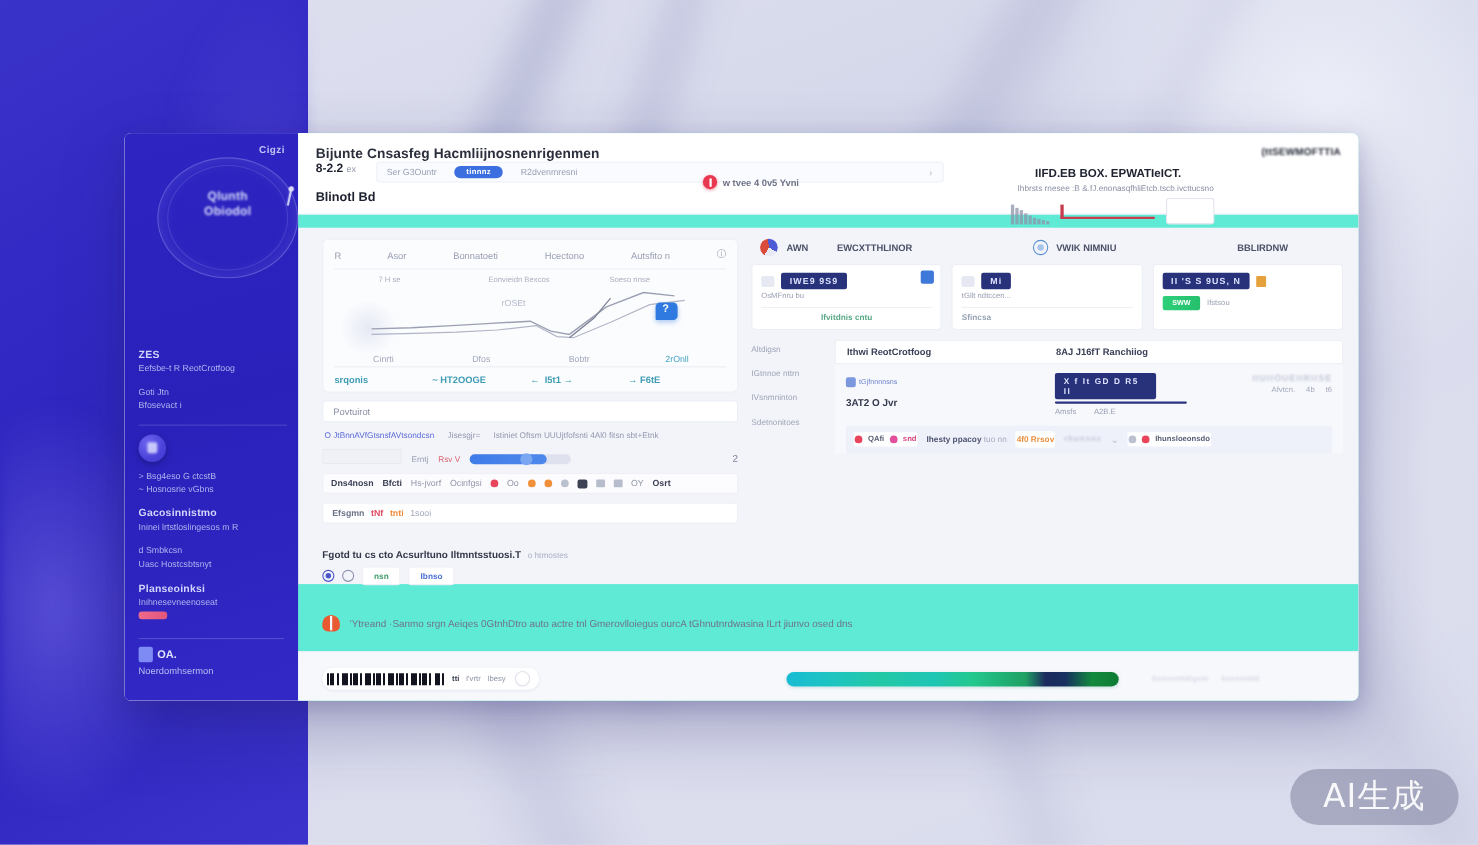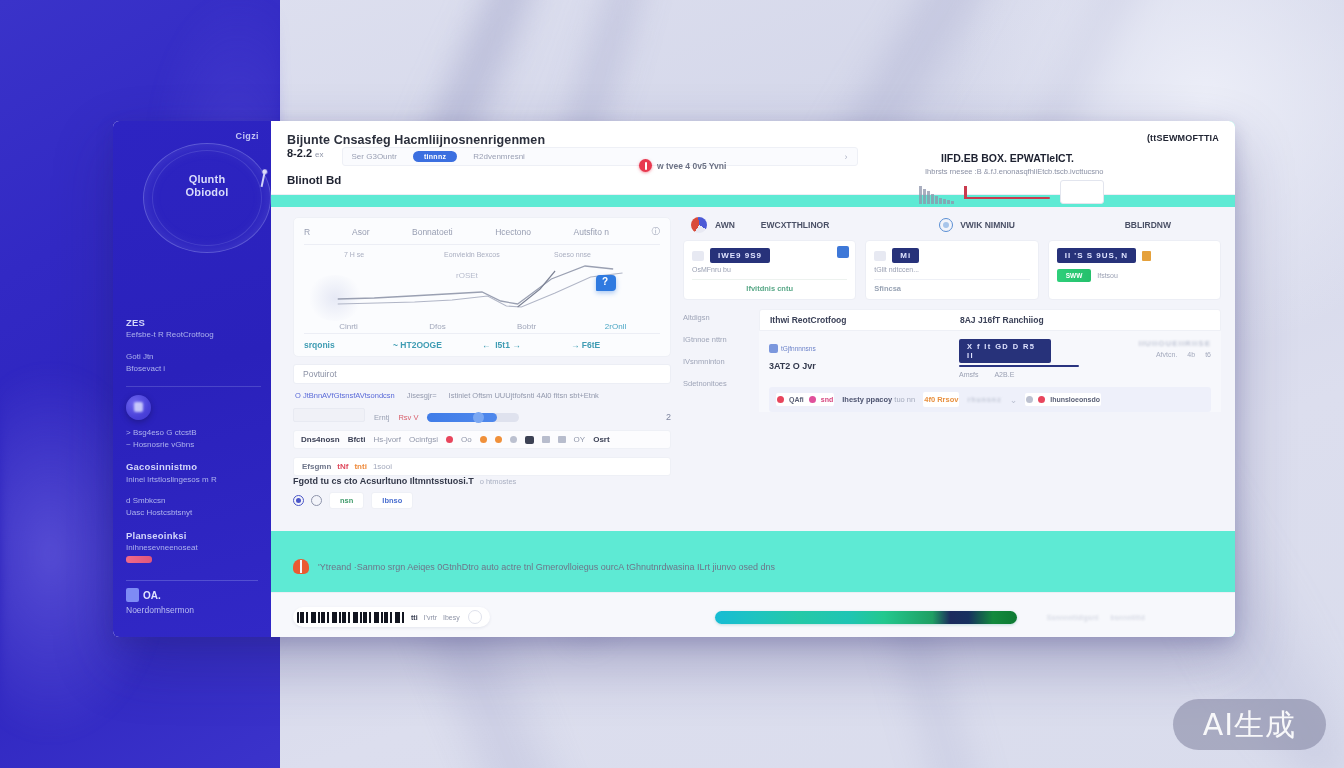--- a/index.html
+++ b/index.html
@@ -311,21 +311,21 @@
   .note-row {
     display:flex; align-items:center; gap:6px; margin-top:8px;
     background:#fff; border:1px solid #eef0f6; border-radius:3px; padding:4px 8px;
   }
   .note-row .n { font-size:8px; color:#6d7489; filter:blur(.6px); font-weight:700; }
   .note-row .n.red { color:#df4a5e; }
   .note-row .n.or  { color:#ef8b3c; }
   .note-row .n.lt  { color:#a3a9bc; font-weight:400; }
 
   .q-title {
-    margin-top:0; font-size:9px; font-weight:800; color:#333849; filter:blur(.55px);
+    margin-top:23px; font-size:9px; font-weight:800; color:#333849; filter:blur(.55px);
   }
   .q-title em { font-style:normal; color:#aab0c2; font-weight:400; font-size:7.5px; margin-left:6px; }
   .q-options { display:flex; align-items:center; gap:7px; margin-top:6px; }
   .radio {
     width:11px; height:11px; border-radius:50%; border:1.5px solid #8e94ab;
     display:inline-block; position:relative;
   }
   .radio.on { border-color:#4a55c8; }
   .radio.on::after{
     content:""; position:absolute; left:2px; top:2px; width:5px; height:5px;

